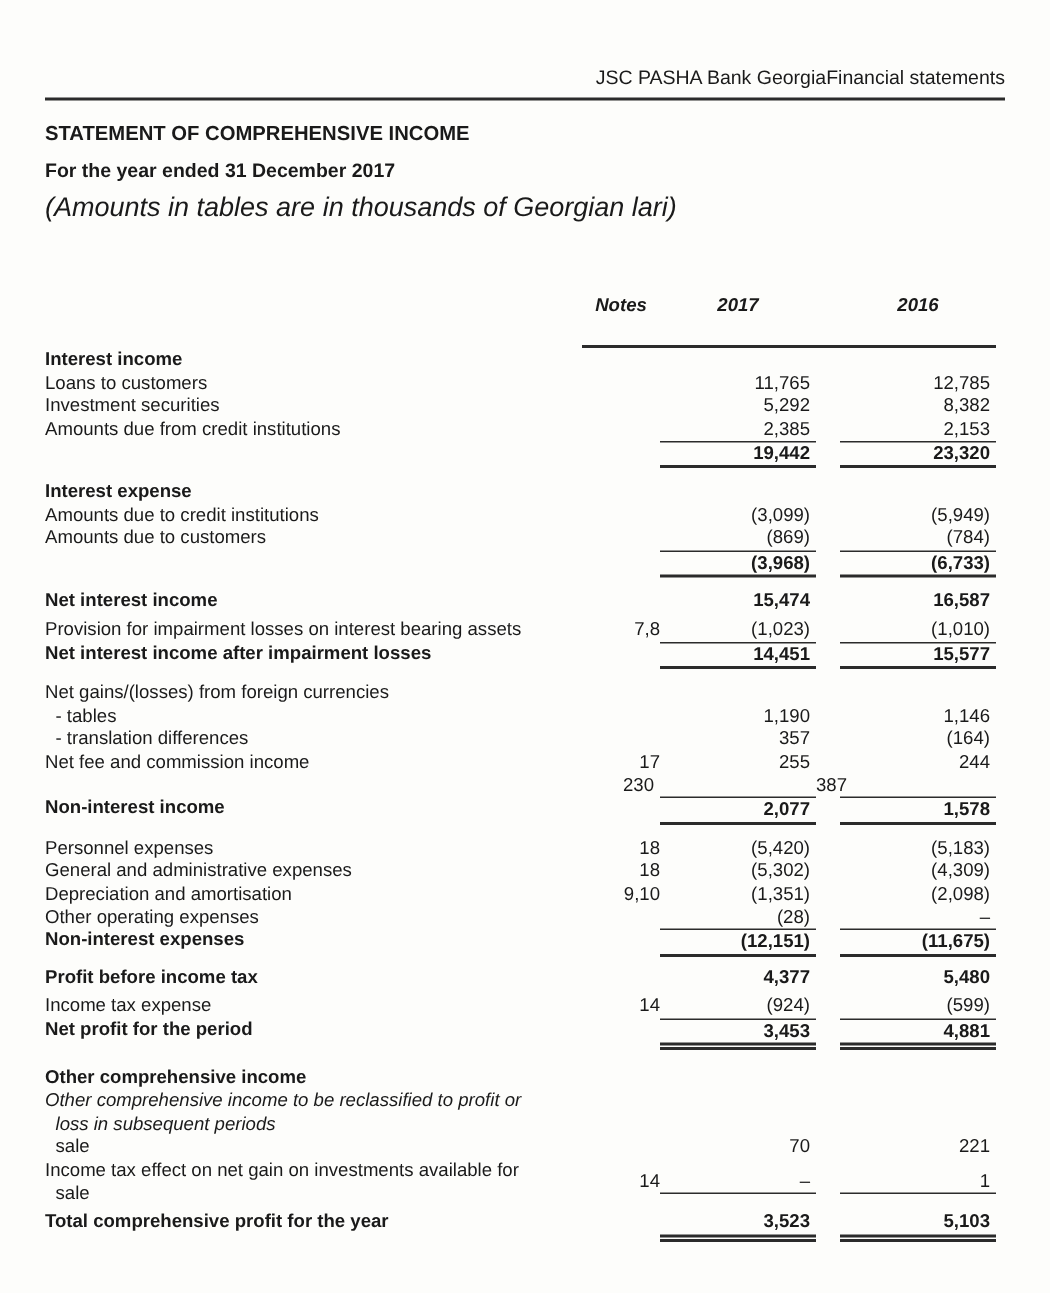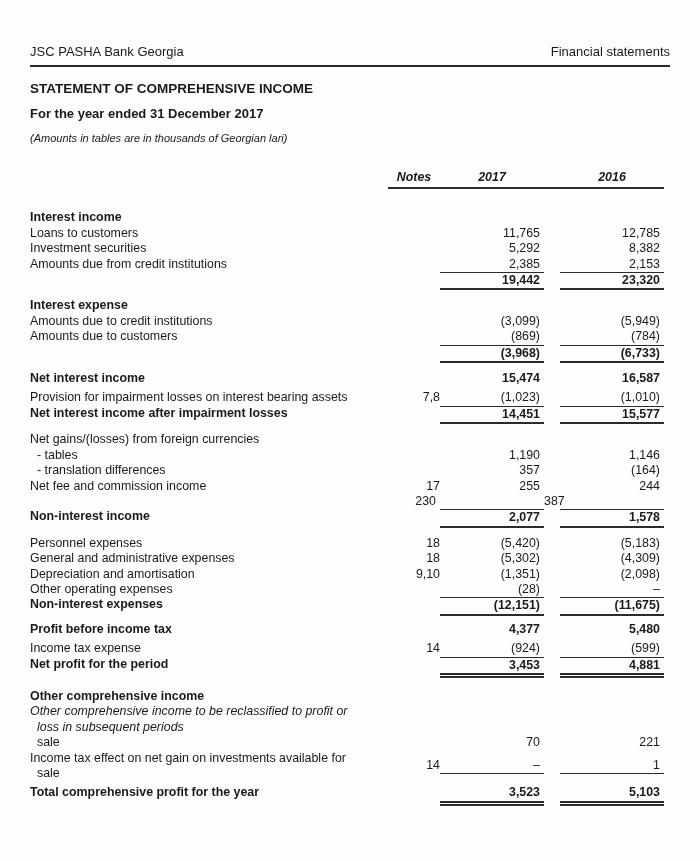--- a/index.html
+++ b/index.html
@@ -5,36 +5,36 @@
   html,body{margin:0;padding:0;}
   body{
     width:700px;height:862px;overflow:hidden;
     background:#fdfdfb;
     font-family:"Liberation Sans","DejaVu Sans",sans-serif;
     color:#1a1a1a;
     -webkit-font-smoothing:antialiased;
   }
   .page{position:relative;width:640px;margin:0 auto;padding-top:44px;}
   
-  .doc-header{display:flex;justify-content:space-between;font-size:13px;line-height:16px;}
+  .doc-header{display:flex;justify-content:flex-end;font-size:13px;line-height:16px;}
   .header-rule{margin-top:5px;height:2px;background:#2b2b2b;}
   .title{font-size:13.5px;font-weight:bold;margin:13px 0 0 0;line-height:17px;}
   .subtitle{font-size:13px;font-weight:bold;margin:8px 0 0 0;line-height:17px;}
-  .amounts-note{font-size:11px;font-style:italic;margin-top:8px;line-height:16px;}
+  .amounts-note{font-size:18px;font-style:italic;margin-top:8px;line-height:16px;}
 
   
   .table{margin-top:24px;font-size:12.4px;}
   .grid-cols{display:grid;grid-template-columns:358px 52px 104px 16px 104px;}
   .thead-row{display:grid;grid-template-columns:358px 276px;}
   .thead-span{
     display:grid;grid-template-columns:52px 104px 16px 104px;
-    border-bottom:2px solid #2b2b2b;padding-bottom:2px;
+    border-bottom:2px solid #2b2b2b;padding-bottom:19px;margin-top:26px;
   }
   .th{font-weight:bold;font-style:italic;text-align:center;line-height:15.4px;}
-  .tbody{margin-top:21px;}
+  .tbody{margin-top:0;}
   .row{min-height:15.4px;}
   .cell{line-height:15.4px;}
   .label{text-align:left;}
   .notes{text-align:right;}
   .val{text-align:right;padding-right:4px;}
   .gapcol{}
   .row.bold .cell{font-weight:bold;}
   .row.italic .label{font-style:italic;}
   .row.indent .label{padding-left:7px;}
   .label .l2{padding-left:7px;}

